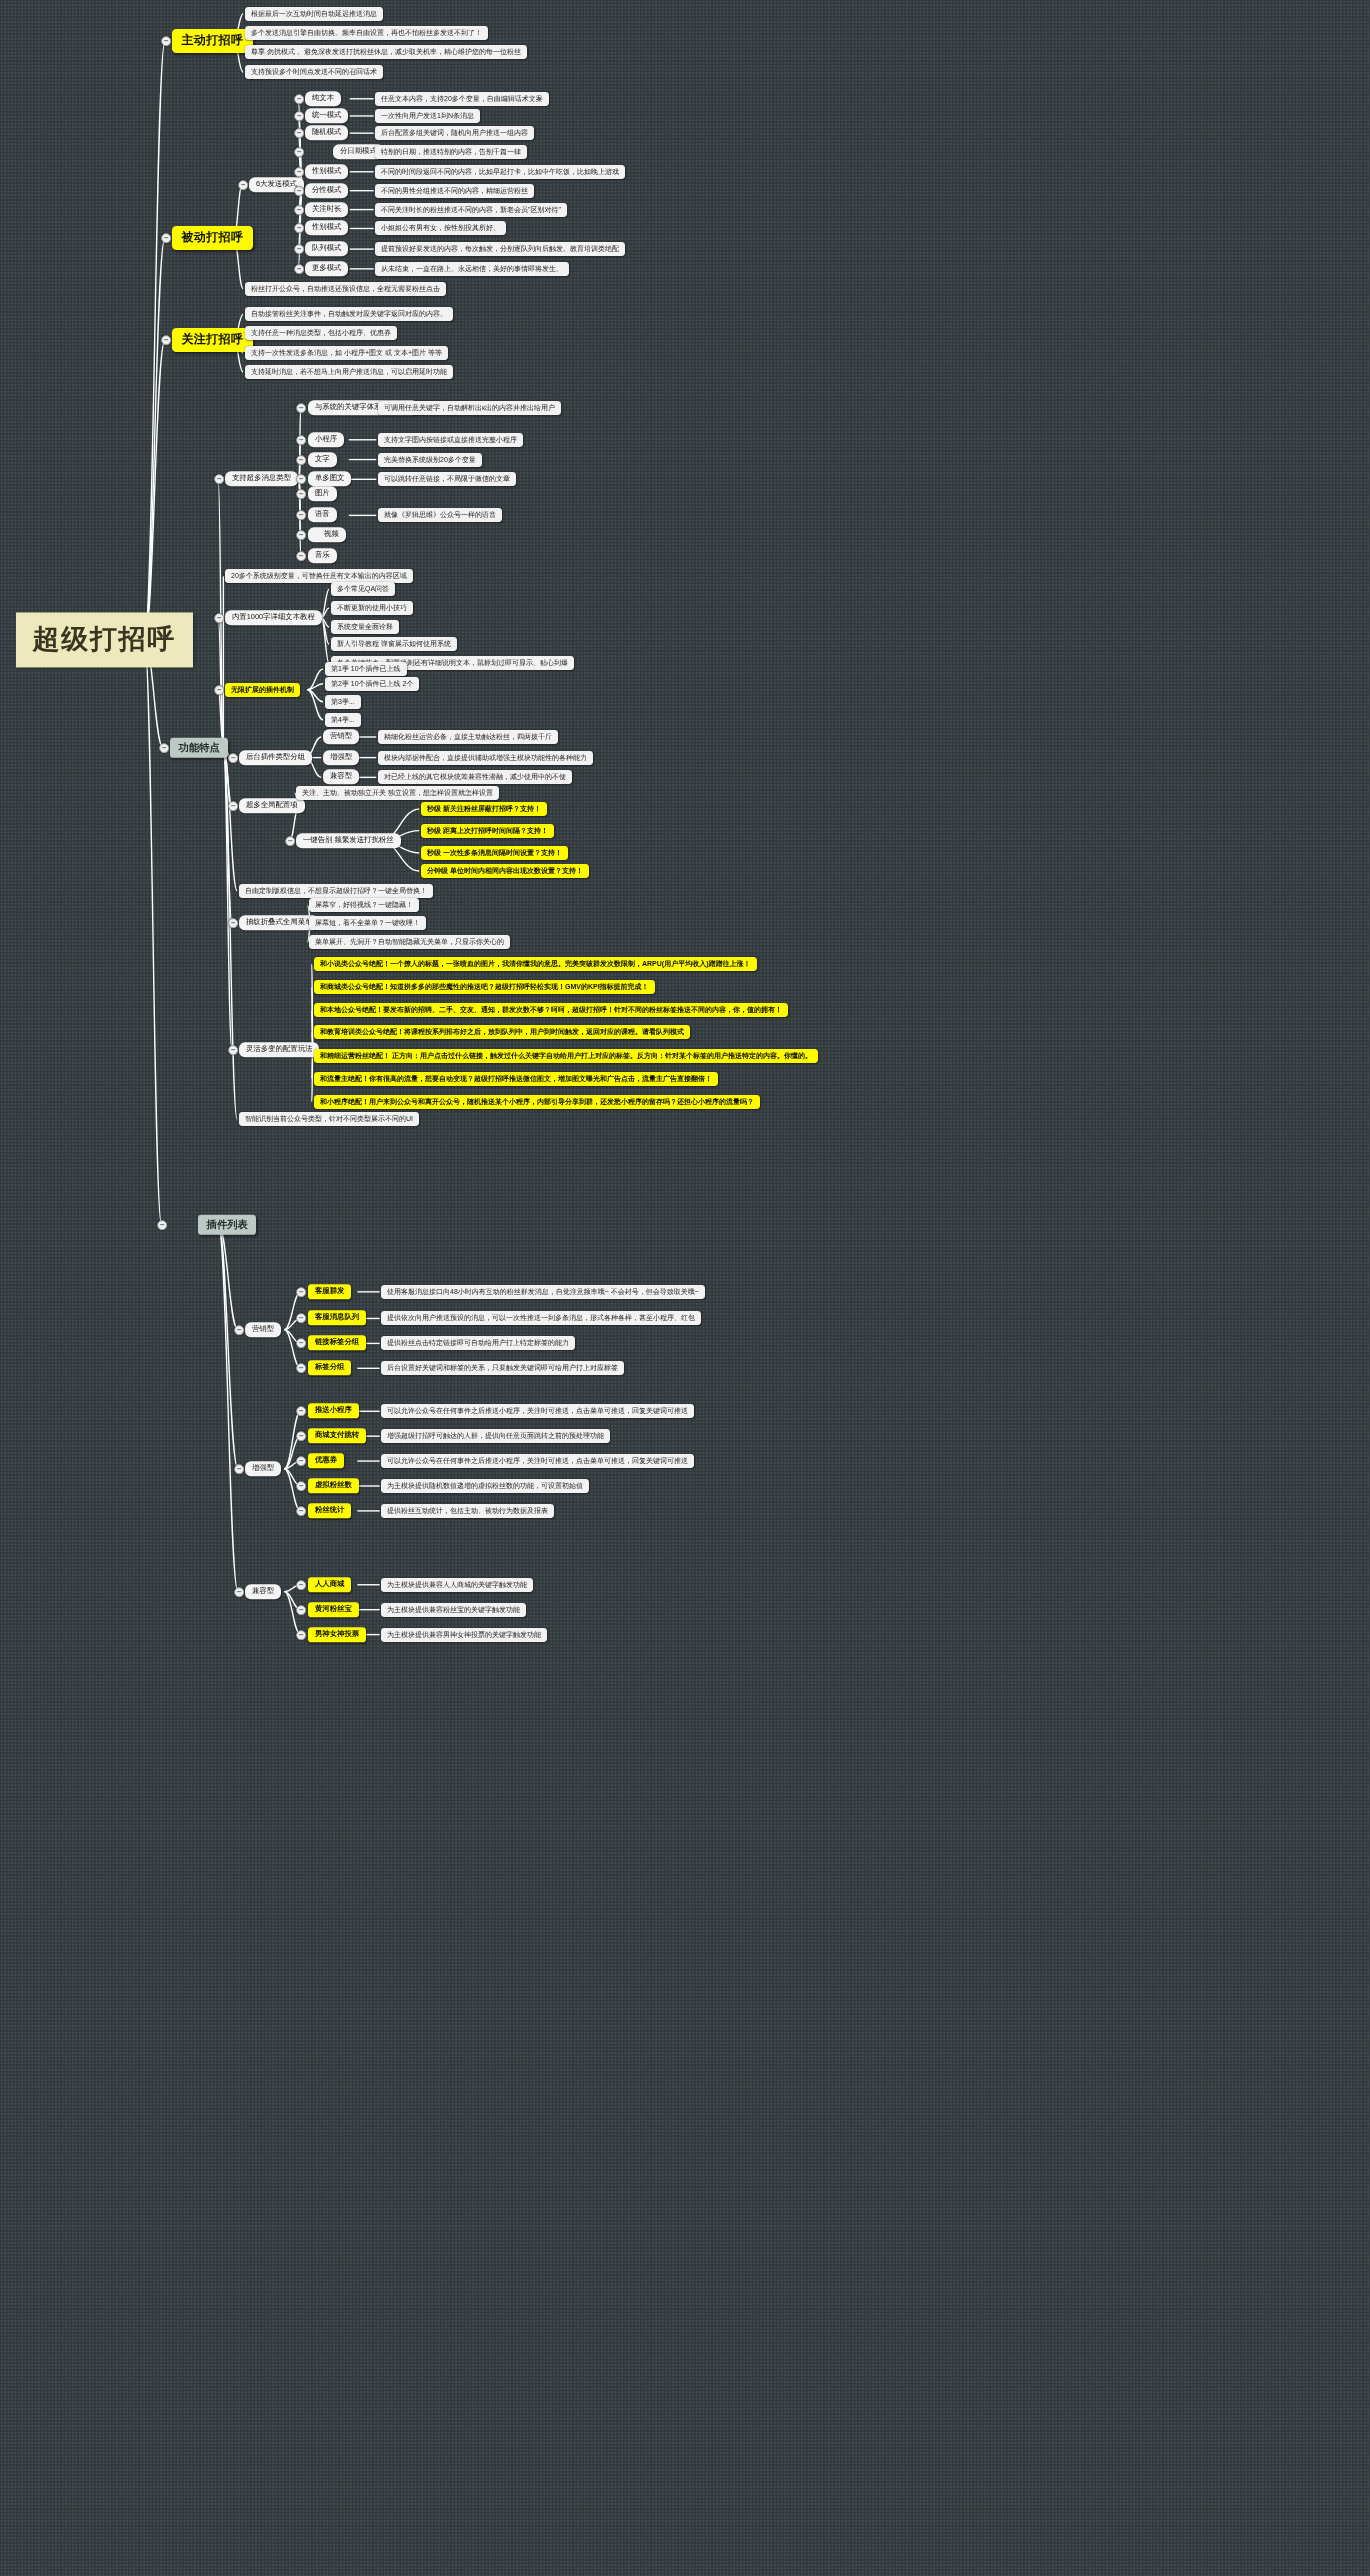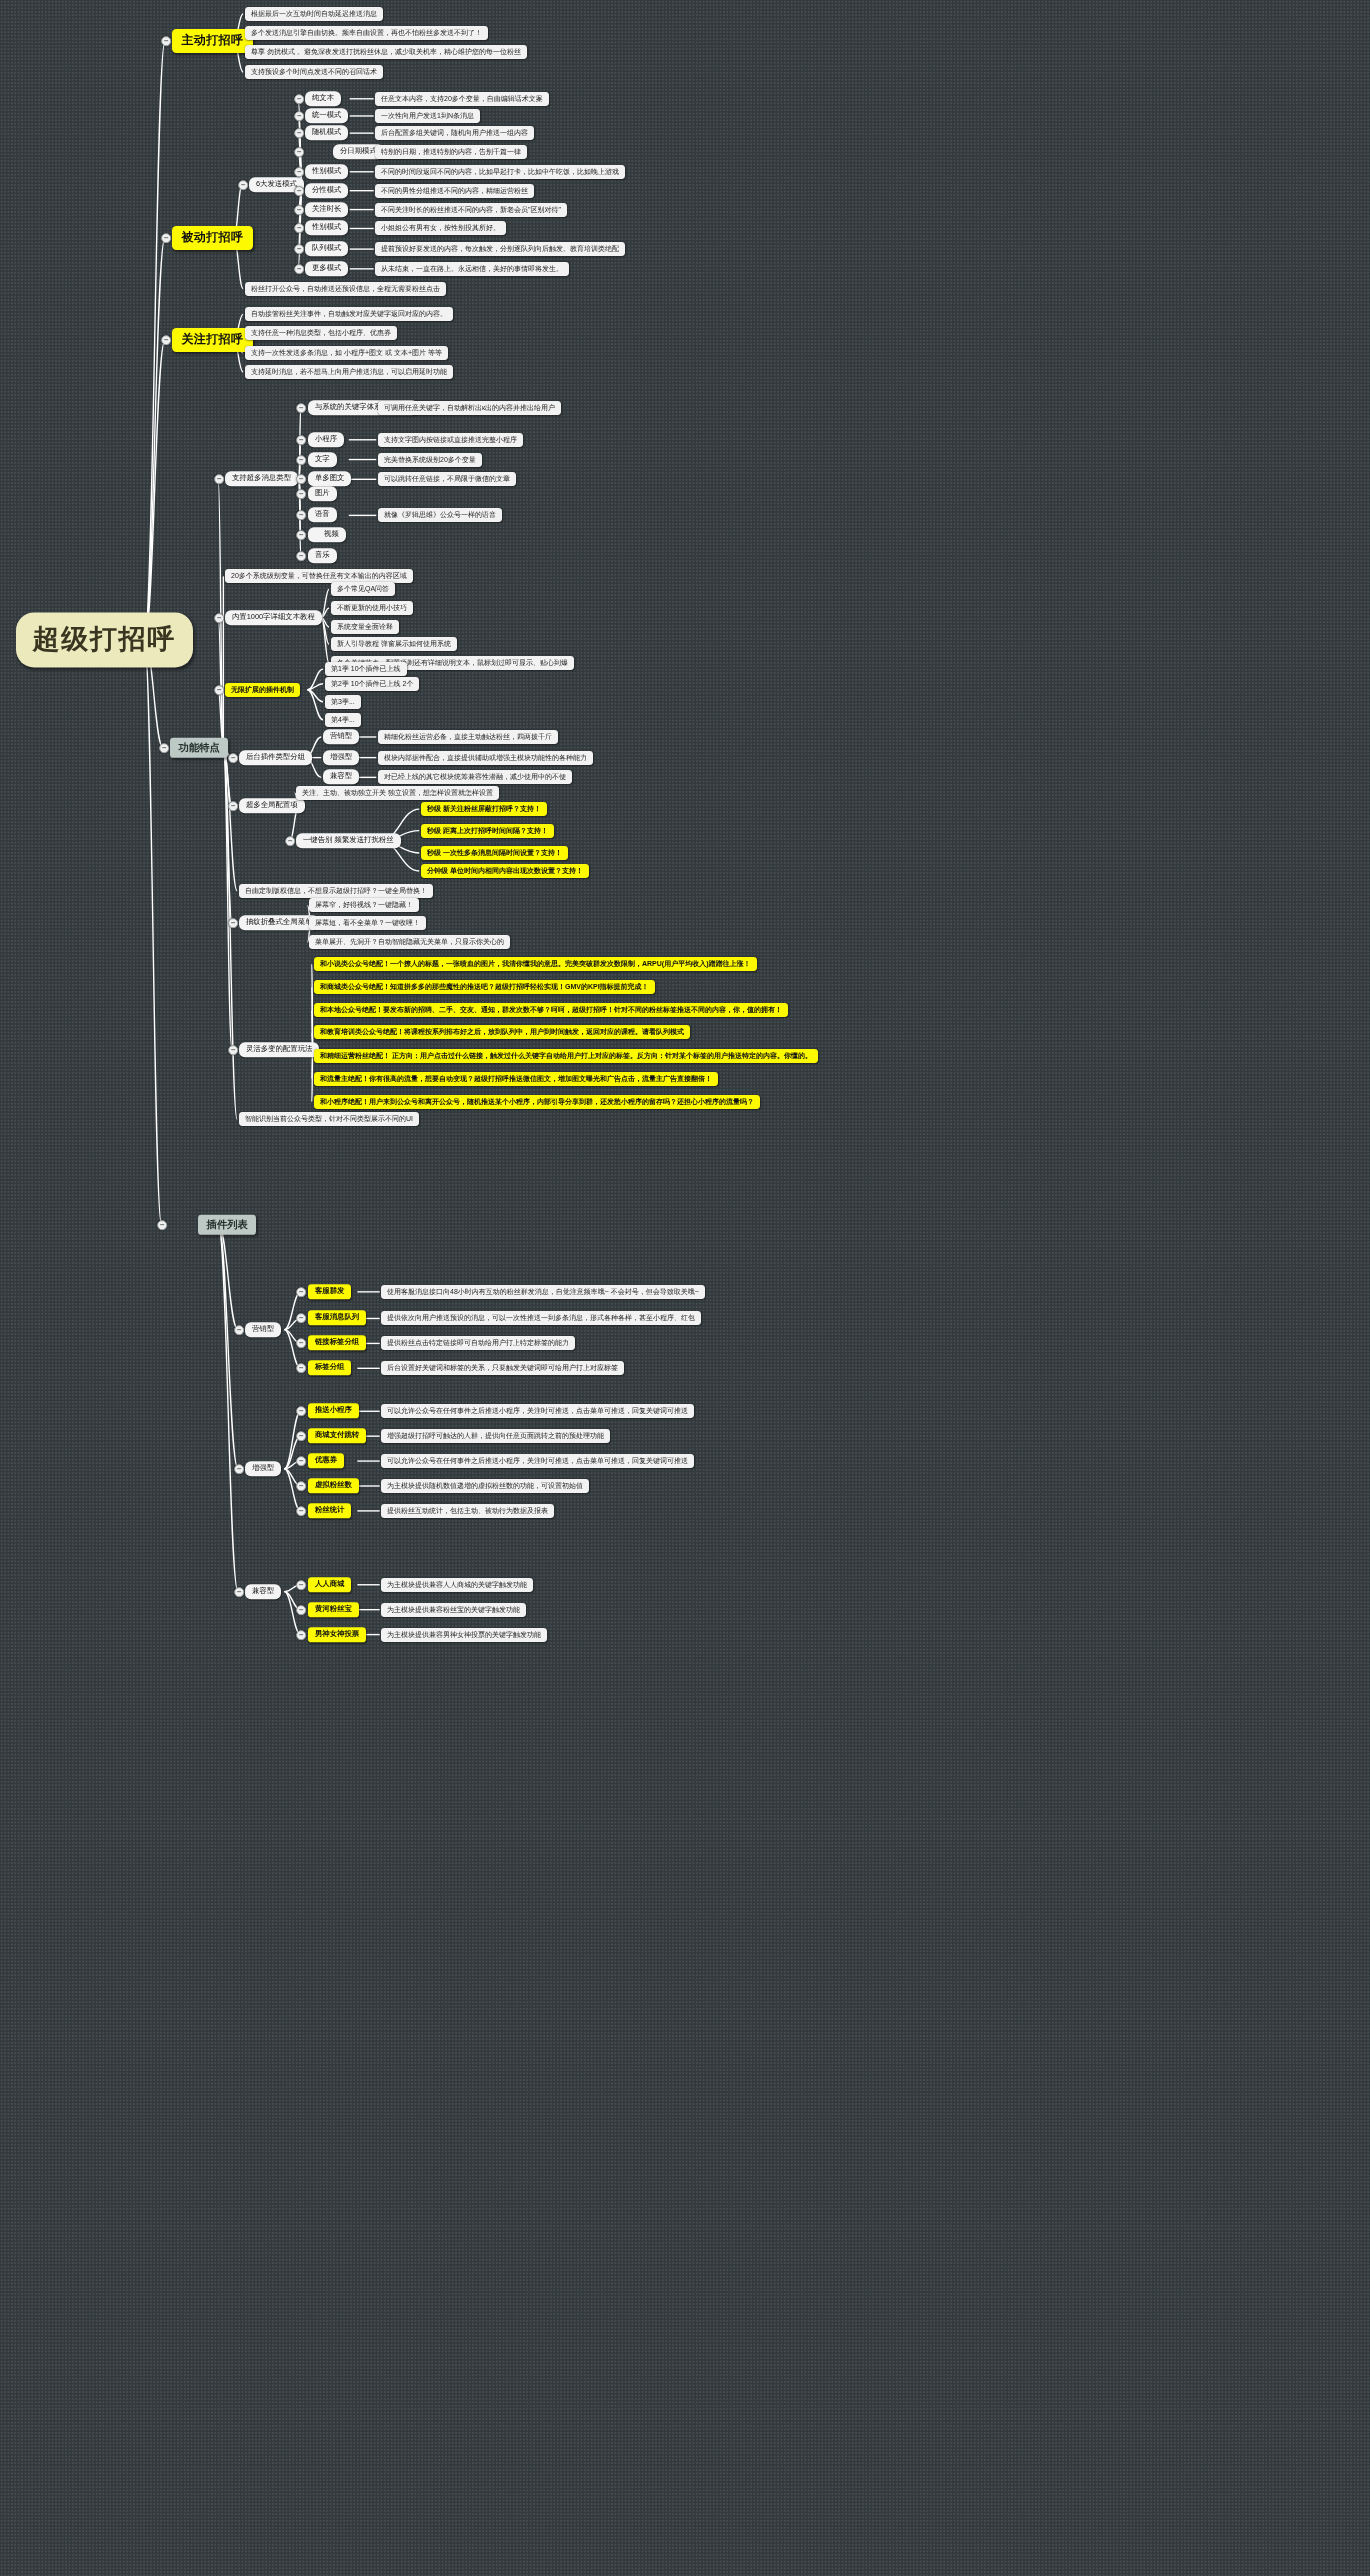--- a/index.html
+++ b/index.html
@@ -24,21 +24,21 @@
     border-radius:3.4px;
     transform:translateY(-50%);
   }
   
   .n-root{
     background:#ece9bd;
     color:#3a3520;
     font-size:27px;
     font-weight:bold;
     padding:12px 17px;
-    border-radius:18px;
+    border-radius:0;
     box-shadow:1.7px 1.7px 3.4px rgba(0,0,0,.45);
     letter-spacing:1.7px;
   }
   
   .n-topic{
     background:#fcf900;
     color:#111;
     font-size:12px;
     font-weight:bold;
     padding:5.2px 9.4px;

